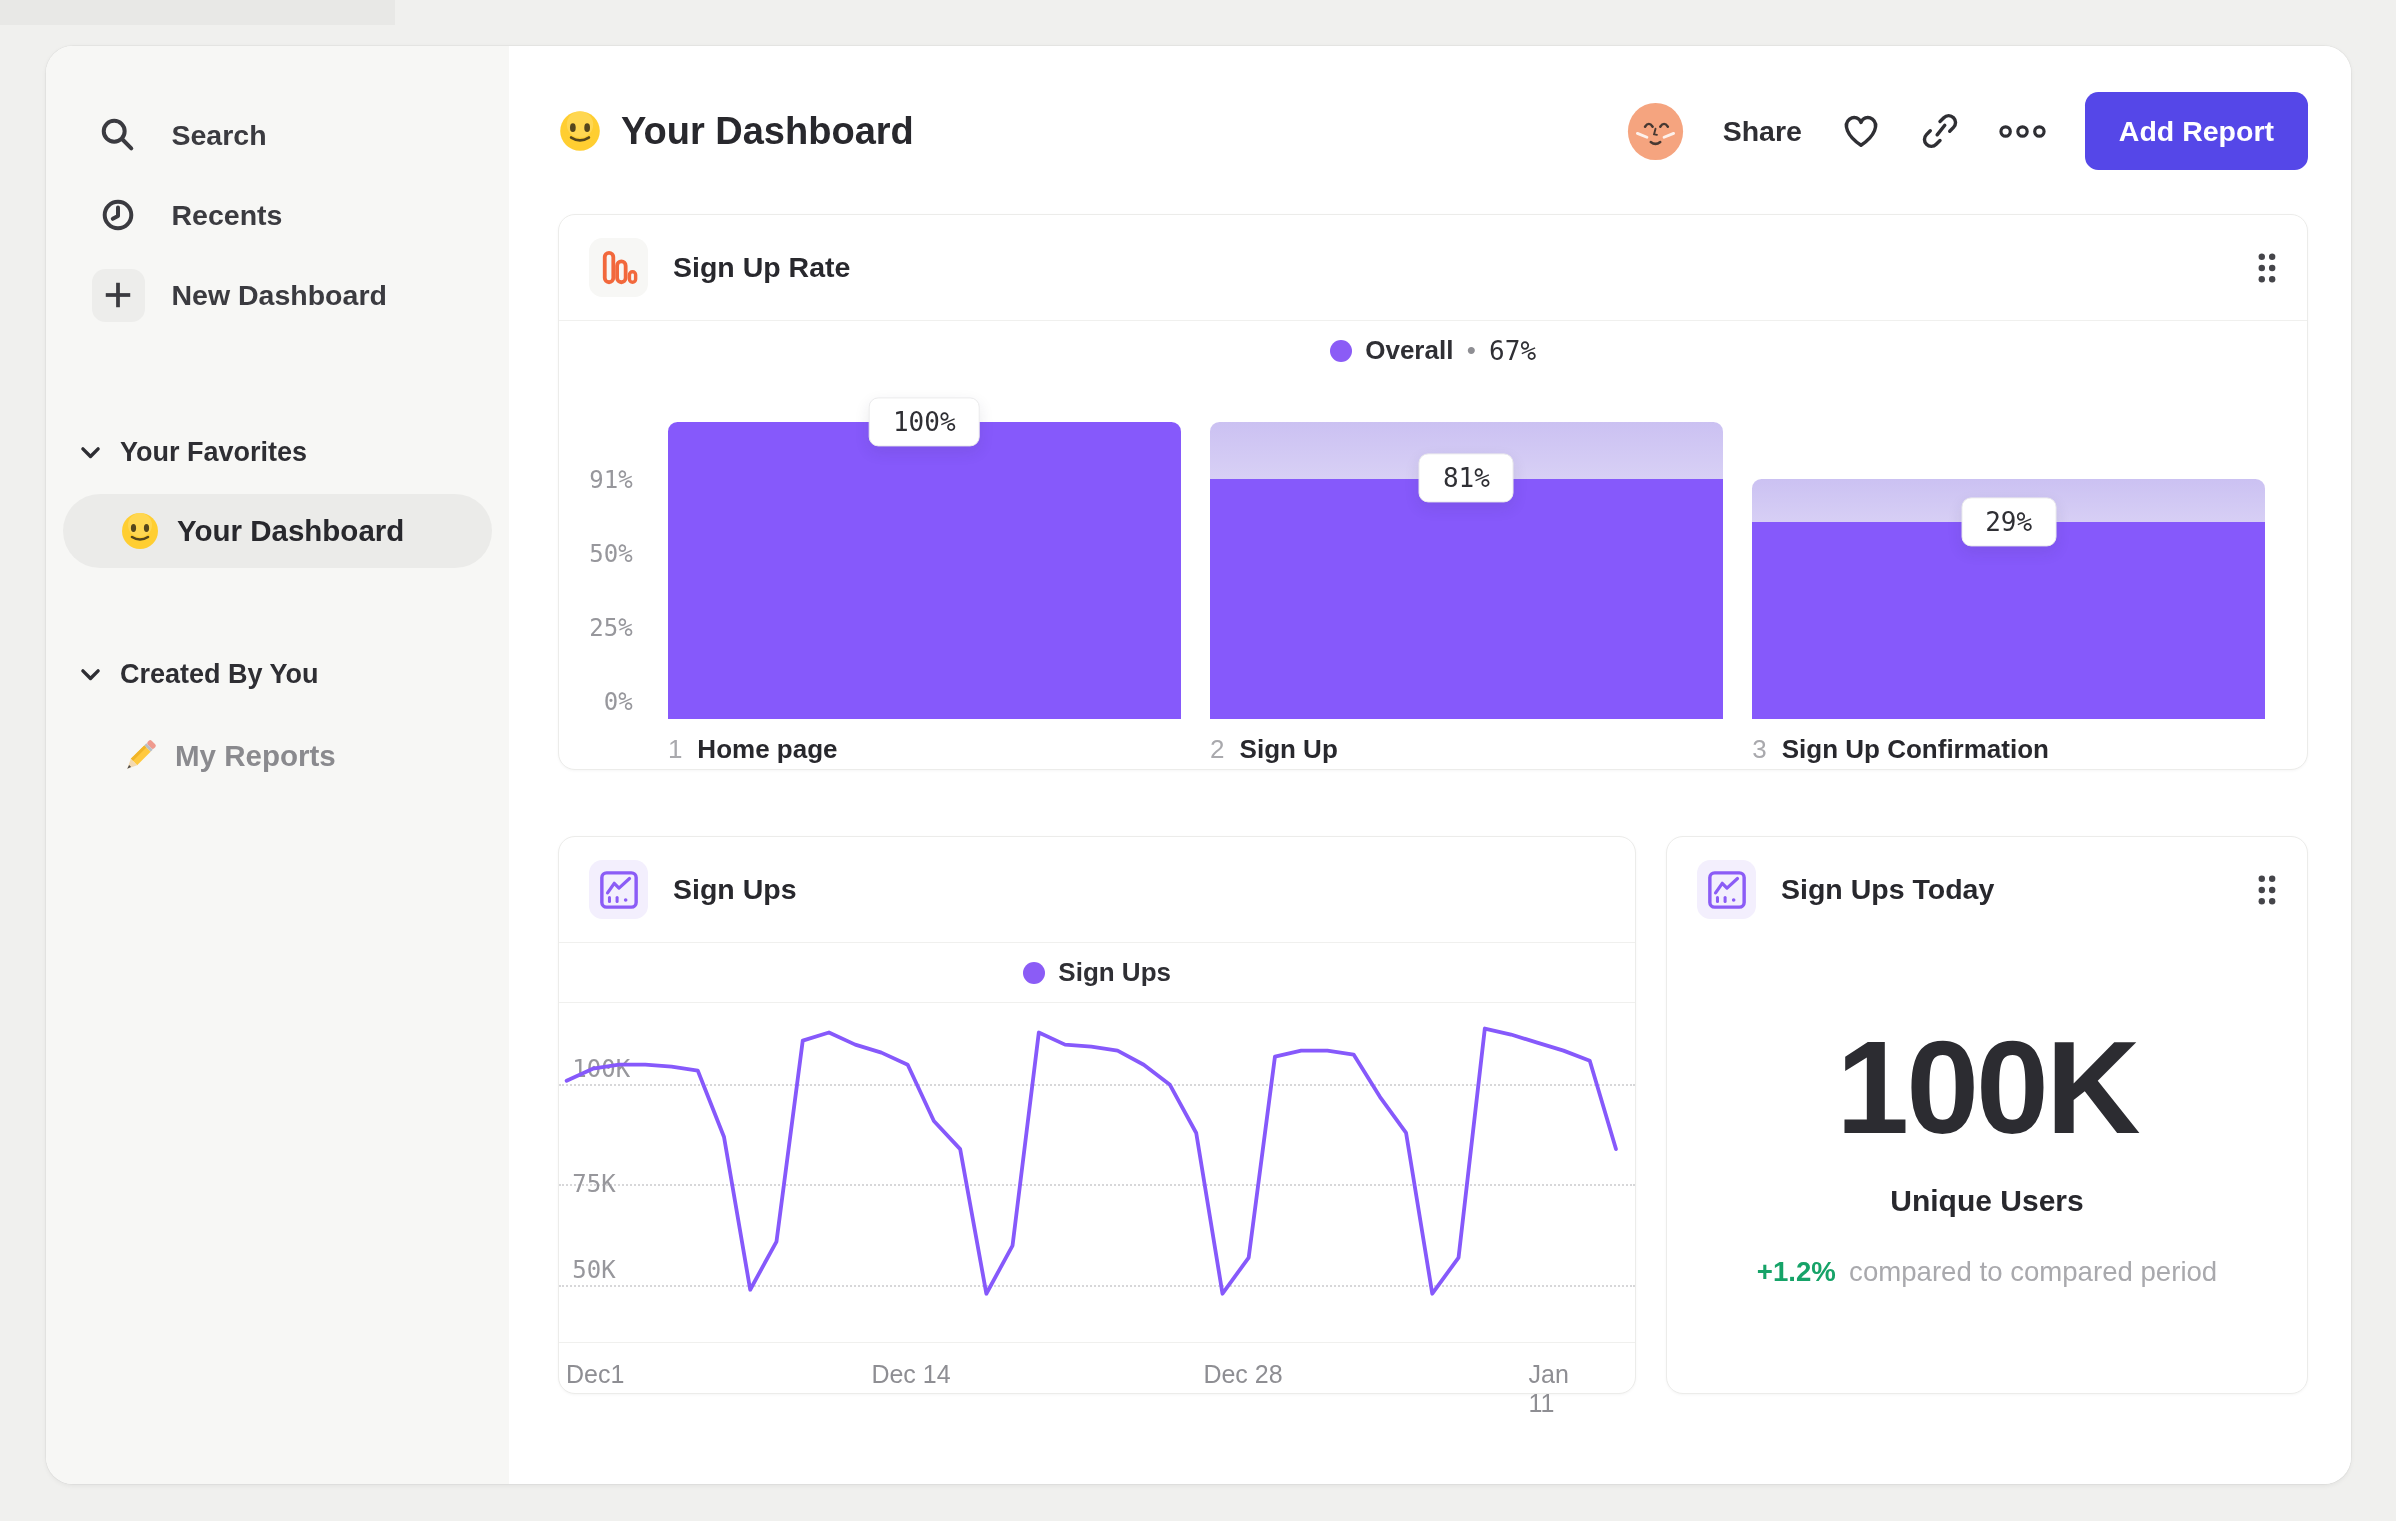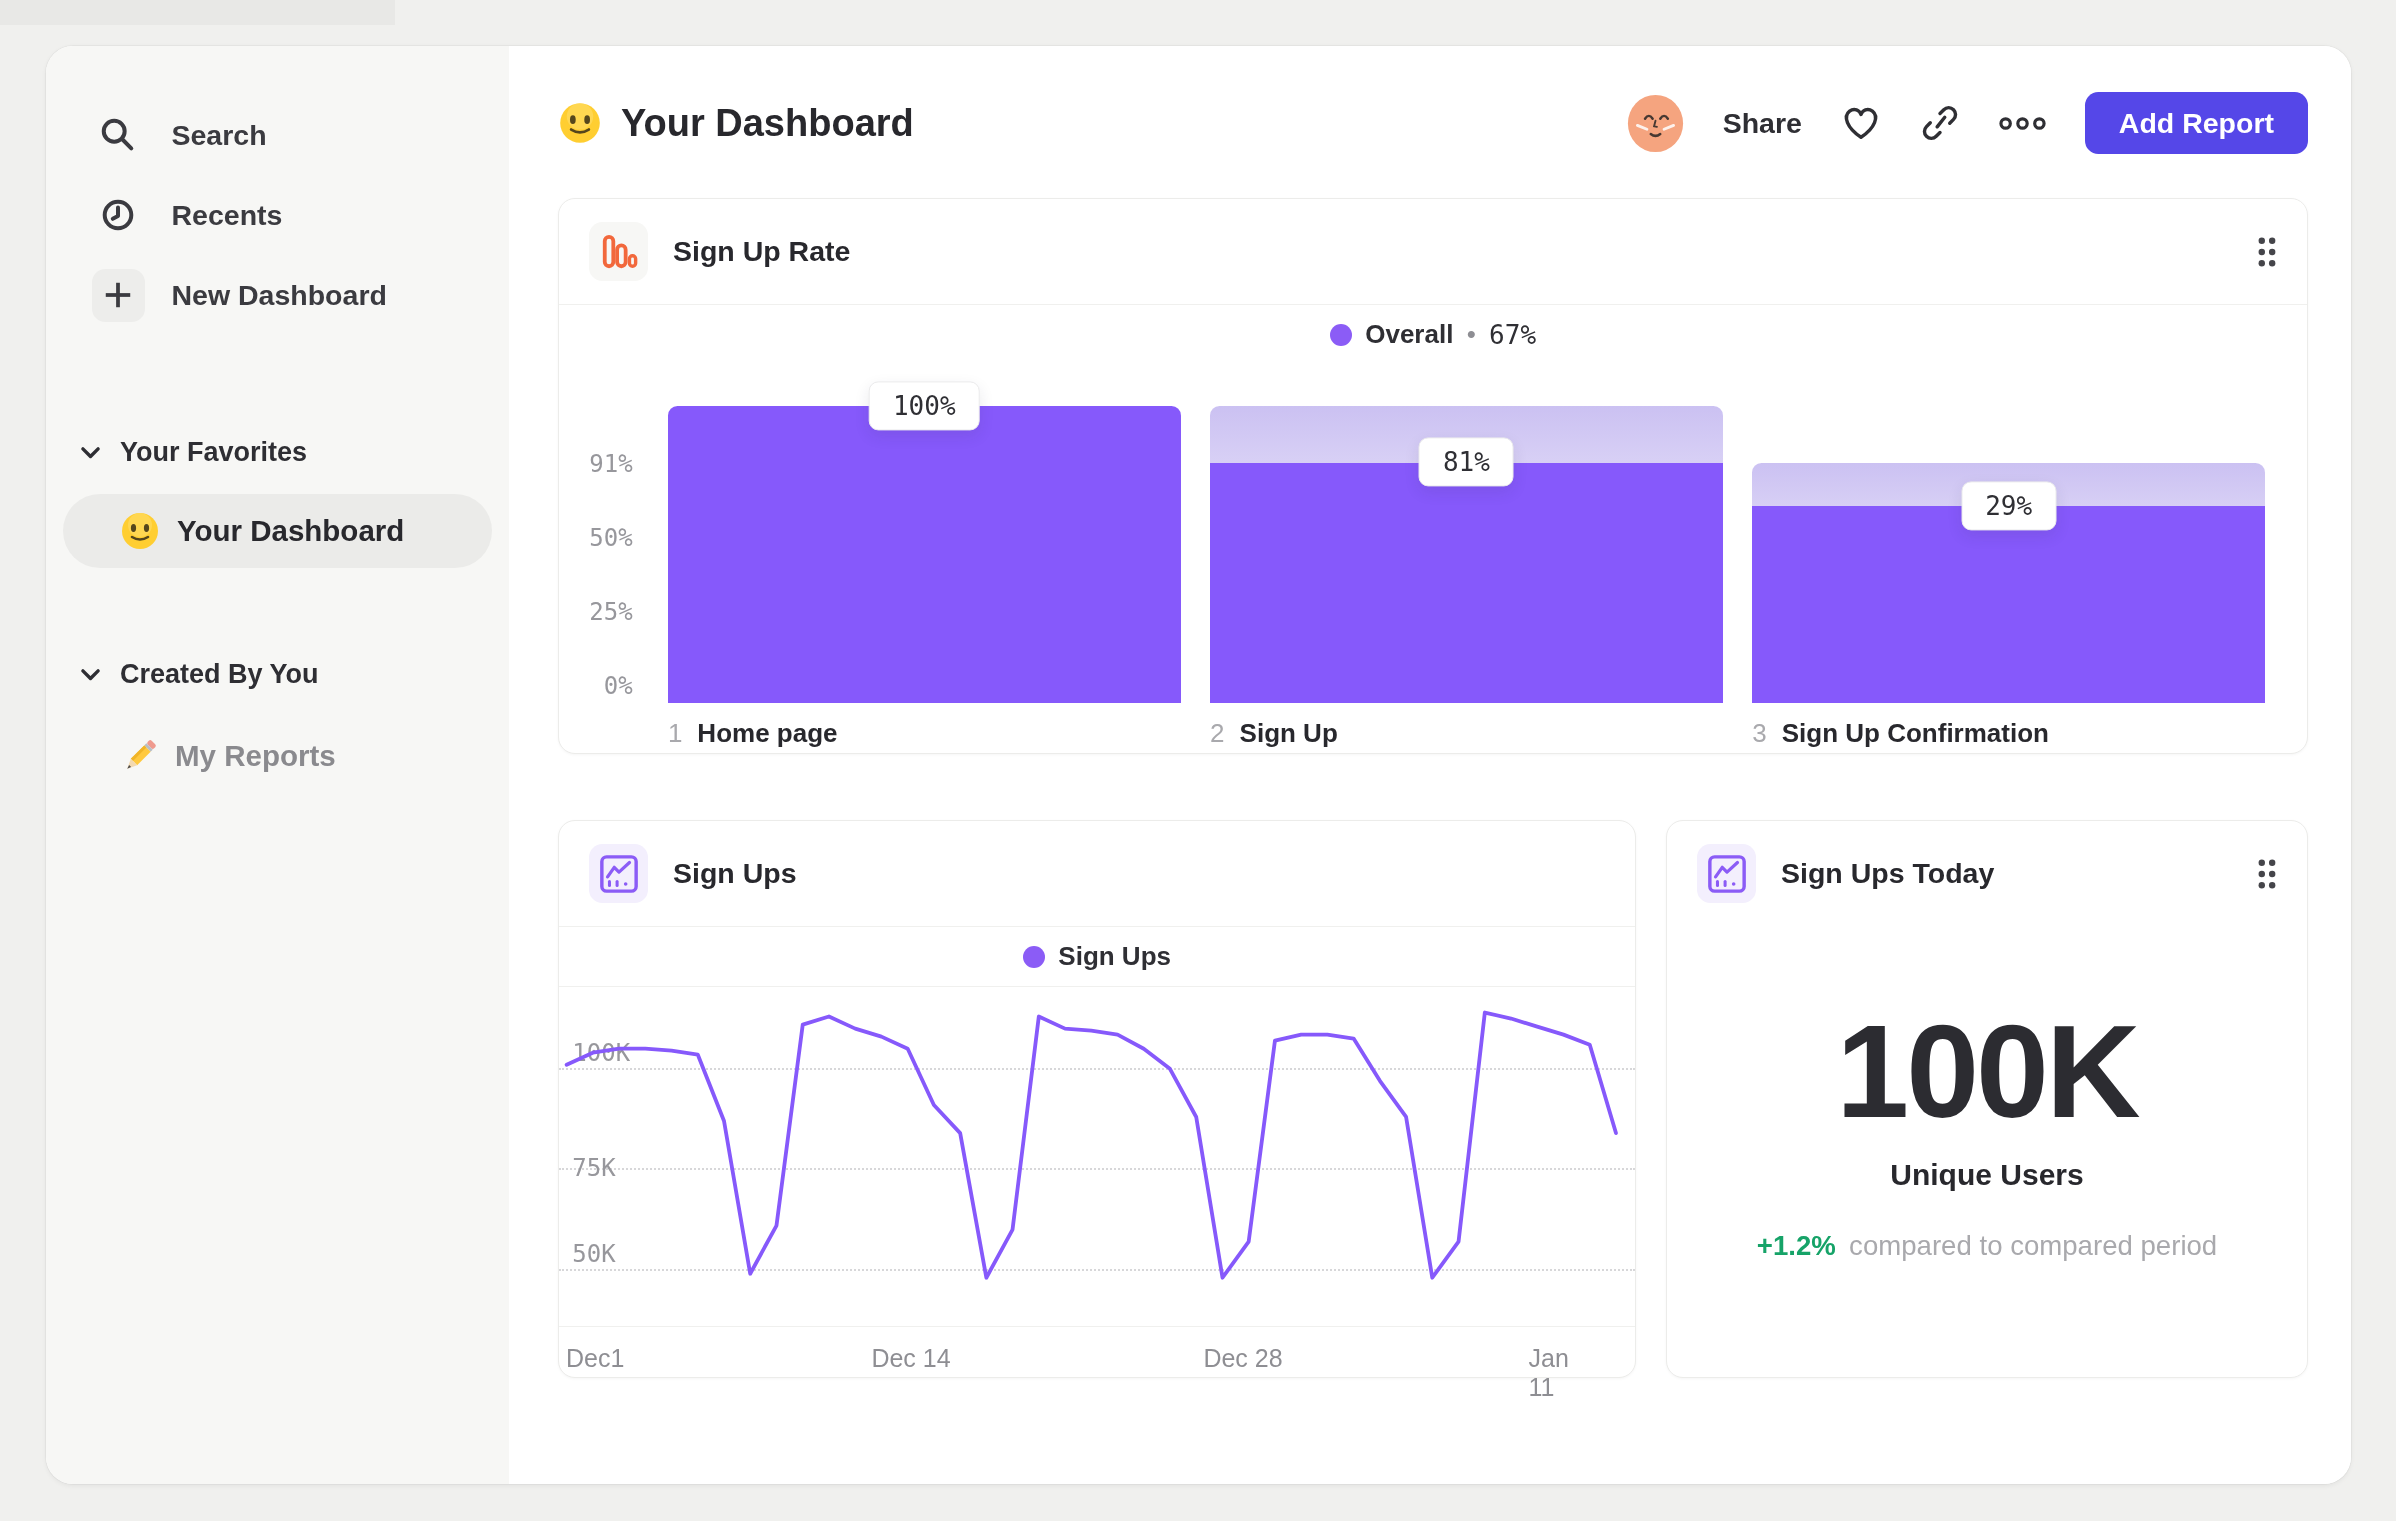--- a/index.html
+++ b/index.html
@@ -41,21 +41,21 @@
                 font-size:29.5px; font-weight:600; color:#8a8a8e; height:67px; cursor:pointer; }
 
   
   .main { flex:1; padding:46px 43px 0 49px; background:#ffffff; }
   .main-header { display:flex; align-items:center; }
   .page-title { display:flex; align-items:center; gap:19px; font-size:38px; font-weight:700; color:#28282d; }
   .header-right { margin-left:auto; display:flex; align-items:center; gap:38px; }
   .share-label { font-size:28.5px; font-weight:600; color:#2f2f34; cursor:pointer; }
   .icon-btn { display:flex; align-items:center; justify-content:center; cursor:pointer; }
   .add-report-btn { background:#5547e8; color:#fff; font-size:28.5px; font-weight:600;
-                    border:none; border-radius:13.3px; height:62px; padding:0 34px; cursor:pointer;
+                    border:none; border-radius:13.3px; height:78px; padding:0 34px; cursor:pointer;
                     font-family:"Liberation Sans", sans-serif; }
 
   
   .card { background:#fff; border:1.4px solid #ececea; border-radius:17px;
           box-shadow:0 1px 2.9px rgba(0,0,0,0.04); }
   .card-header { display:flex; align-items:center; gap:25px; padding:23px 30px; }
   .card-icon { width:59px; height:59px; border-radius:13.3px; display:flex; align-items:center; justify-content:center; }
   .card-icon.orange-bg { background:#f7f7f5; }
   .card-icon.purple-bg { background:#f3effd; }
   .card-title { font-size:28.5px; font-weight:700; color:#28282d; }
@@ -94,21 +94,21 @@
   .lplot { position:relative; height:339px; width:100%; }
   .lgrid { position:absolute; left:0; right:0; border-top:2.4px dotted #d7d7d9; }
   .ly-tick { position:absolute; left:13.3px; font-size:24px; color:#97979c; }
   .lplot svg { position:absolute; inset:0; }
   .lxrow { position:relative; height:61px; border-top:1.4px solid #f0f0ee; }
   .lx-tick { position:absolute; top:17px; font-size:25px; color:#8e8e93; transform:translateX(-50%); }
   .lx-tick.first { transform:none; }
 
   .metric-body { display:flex; flex-direction:column; align-items:center; }
   .metric-value { margin-top:70px; font-size:131px; font-weight:700; letter-spacing:-2.9px; color:#2c2c31; }
-  .metric-label { margin-top:11px; font-size:30px; font-weight:600; color:#28282d; }
+  .metric-label { margin-top:21px; font-size:30px; font-weight:600; color:#28282d; }
   .metric-delta-row { margin-top:38px; display:flex; align-items:baseline; gap:13.3px; }
   .metric-delta { font-size:27.6px; font-weight:700; color:#16a368; }
   .metric-caption { font-size:27.6px; color:#a9a9ad; }
 </style>
 </head>
 <body>
 
 <div class="top-strip"></div>
 
 <div class="window">

